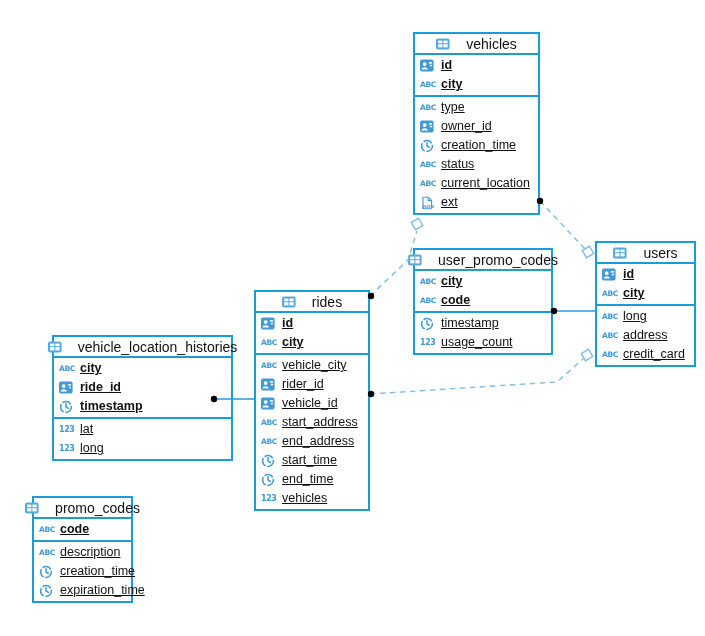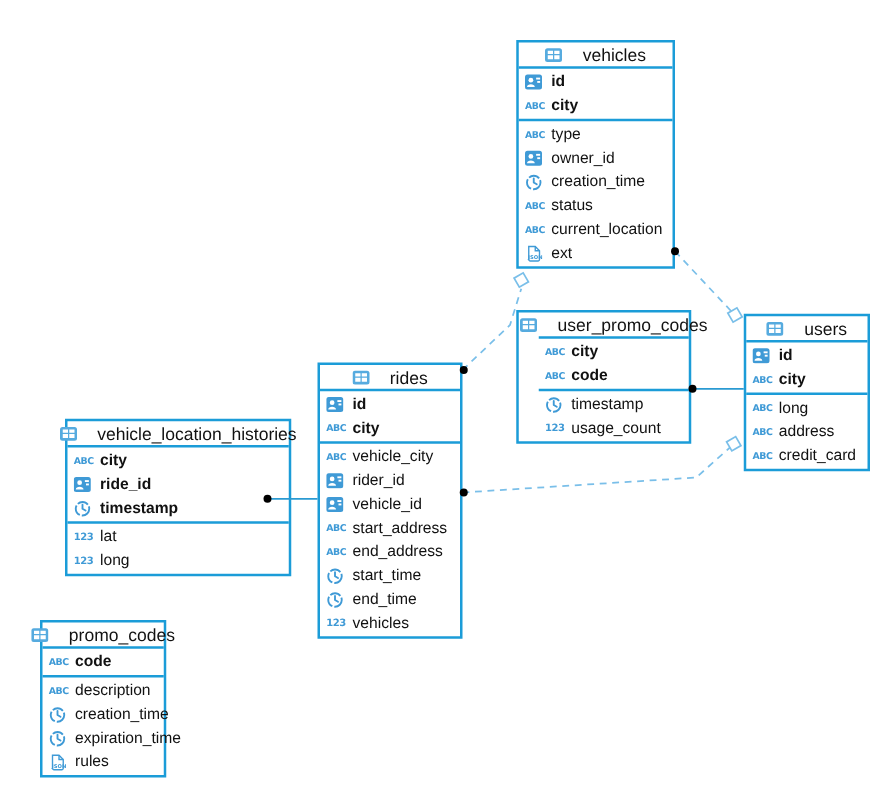--- a/index.html
+++ b/index.html
@@ -23,21 +23,21 @@
   .col-row {
     height:19px; display:flex; align-items:center; gap:4px; padding:0 4px 0 5px;
     font-size:12.5px; white-space:nowrap;
   }
   .icon-box { flex:0 0 17px; width:17px; display:flex; align-items:center; justify-content:flex-start; }
   .txt-icon {
     font-size:7.5px; font-weight:bold; letter-spacing:-0.4px; color:var(--typeicon);
     font-family:"DejaVu Sans",sans-serif;
     text-align:center;
   }
-  .col-name { line-height:1; }
+  .col-name { line-height:1;text-decoration:underline; }
 </style>
 </head>
 <body>
 
 <div class="canvas" style="--border: #1b9cd8; --typeicon: #3f9ad6;">
   <div id="tables">
       <div class="db-table" style="left: 413px; top: 32px; width: 127px;">
         <div class="db-table-header">
           <span class="icon-box">
             <svg width="14" height="12" viewBox="0 0 14 12">
@@ -115,21 +115,21 @@
               <svg width="14" height="14" viewBox="0 0 14 14">
     <path d="M3 1.2 h5.2 l3.4 3.4 v7 a1.2 1.2 0 0 1 -1.2 1.2 h-6.2 a1.2 1.2 0 0 1 -1.2 -1.2 Z" fill="#fff" stroke="#3f9ad6" stroke-width="1.1"></path>
     <path d="M8.2 1.2 v3.4 h3.4" fill="none" stroke="#3f9ad6" stroke-width="1.1"></path>
     <text x="2.4" y="11.6" font-size="4.2" font-weight="bold" fill="#3f9ad6" font-family="DejaVu Sans,sans-serif">JSON</text>
               </svg>
             </span>
             <span class="col-name">ext</span>
           </div>
         </div>
       </div>
-      <div class="db-table" style="left: 413px; top: 248px; width: 140px; padding-left: 16px;">
+      <div class="db-table" style="left: 413px; top: 248px; width: 140px;">
         <div class="db-table-header">
           <span class="icon-box">
             <svg width="14" height="12" viewBox="0 0 14 12">
     <rect x="0" y="0.5" width="13.6" height="11" rx="2" fill="#56abdf"></rect>
     <rect x="2.2" y="2.6" width="4.2" height="2.6" fill="#fff"></rect>
     <rect x="7.4" y="2.6" width="4.2" height="2.6" fill="#fff"></rect>
     <rect x="2.2" y="6.2" width="4.2" height="3.2" fill="#fff"></rect>
     <rect x="7.4" y="6.2" width="4.2" height="3.2" fill="#fff"></rect>
             </svg>
           </span>
@@ -160,21 +160,21 @@
             <span class="col-name">timestamp</span>
           </div>
           <div class="col-row">
             <span class="icon-box">
               <span class="txt-icon" style="font-size:8px;">123</span>
             </span>
             <span class="col-name">usage_count</span>
           </div>
         </div>
       </div>
-      <div class="db-table" style="left: 595px; top: 251px; width: 101px;">
+      <div class="db-table" style="left: 595px; top: 241px; width: 101px;">
         <div class="db-table-header">
           <span class="icon-box">
             <svg width="14" height="12" viewBox="0 0 14 12">
     <rect x="0" y="0.5" width="13.6" height="11" rx="2" fill="#56abdf"></rect>
     <rect x="2.2" y="2.6" width="4.2" height="2.6" fill="#fff"></rect>
     <rect x="7.4" y="2.6" width="4.2" height="2.6" fill="#fff"></rect>
     <rect x="2.2" y="6.2" width="4.2" height="3.2" fill="#fff"></rect>
     <rect x="7.4" y="6.2" width="4.2" height="3.2" fill="#fff"></rect>
             </svg>
           </span>
@@ -418,30 +418,20 @@
             <span class="col-name">creation_time</span>
           </div>
           <div class="col-row">
             <span class="icon-box">
               <svg width="14" height="14" viewBox="0 0 14 14">
     <circle cx="7" cy="7" r="5.4" fill="none" stroke="#3f9ad6" stroke-width="1.5" stroke-dasharray="9 1.6"></circle>
     <path d="M7 7 L7 3.8 M7 7 L9.4 8.4" stroke="#3f9ad6" stroke-width="1.5" fill="none" stroke-linecap="round"></path>
               </svg>
             </span>
             <span class="col-name">expiration_time</span>
-          </div>
-          <div class="col-row">
-            <span class="icon-box">
-              <svg width="14" height="14" viewBox="0 0 14 14">
-    <path d="M3 1.2 h5.2 l3.4 3.4 v7 a1.2 1.2 0 0 1 -1.2 1.2 h-6.2 a1.2 1.2 0 0 1 -1.2 -1.2 Z" fill="#fff" stroke="#3f9ad6" stroke-width="1.1"></path>
-    <path d="M8.2 1.2 v3.4 h3.4" fill="none" stroke="#3f9ad6" stroke-width="1.1"></path>
-    <text x="2.4" y="11.6" font-size="4.2" font-weight="bold" fill="#3f9ad6" font-family="DejaVu Sans,sans-serif">JSON</text>
-              </svg>
-            </span>
-            <span class="col-name">rules</span>
           </div>
         </div>
       </div>
     </div>
   <svg id="connector-layer" viewBox="0 0 705 636" xmlns="http://www.w3.org/2000/svg">
       <g>
         <polyline points="213,399 254,399" fill="none" stroke="#2a9ad2" stroke-width="1.4"></polyline>
         <circle cx="214" cy="399" r="3.2" fill="#000000"></circle>
       </g>
       <g>

